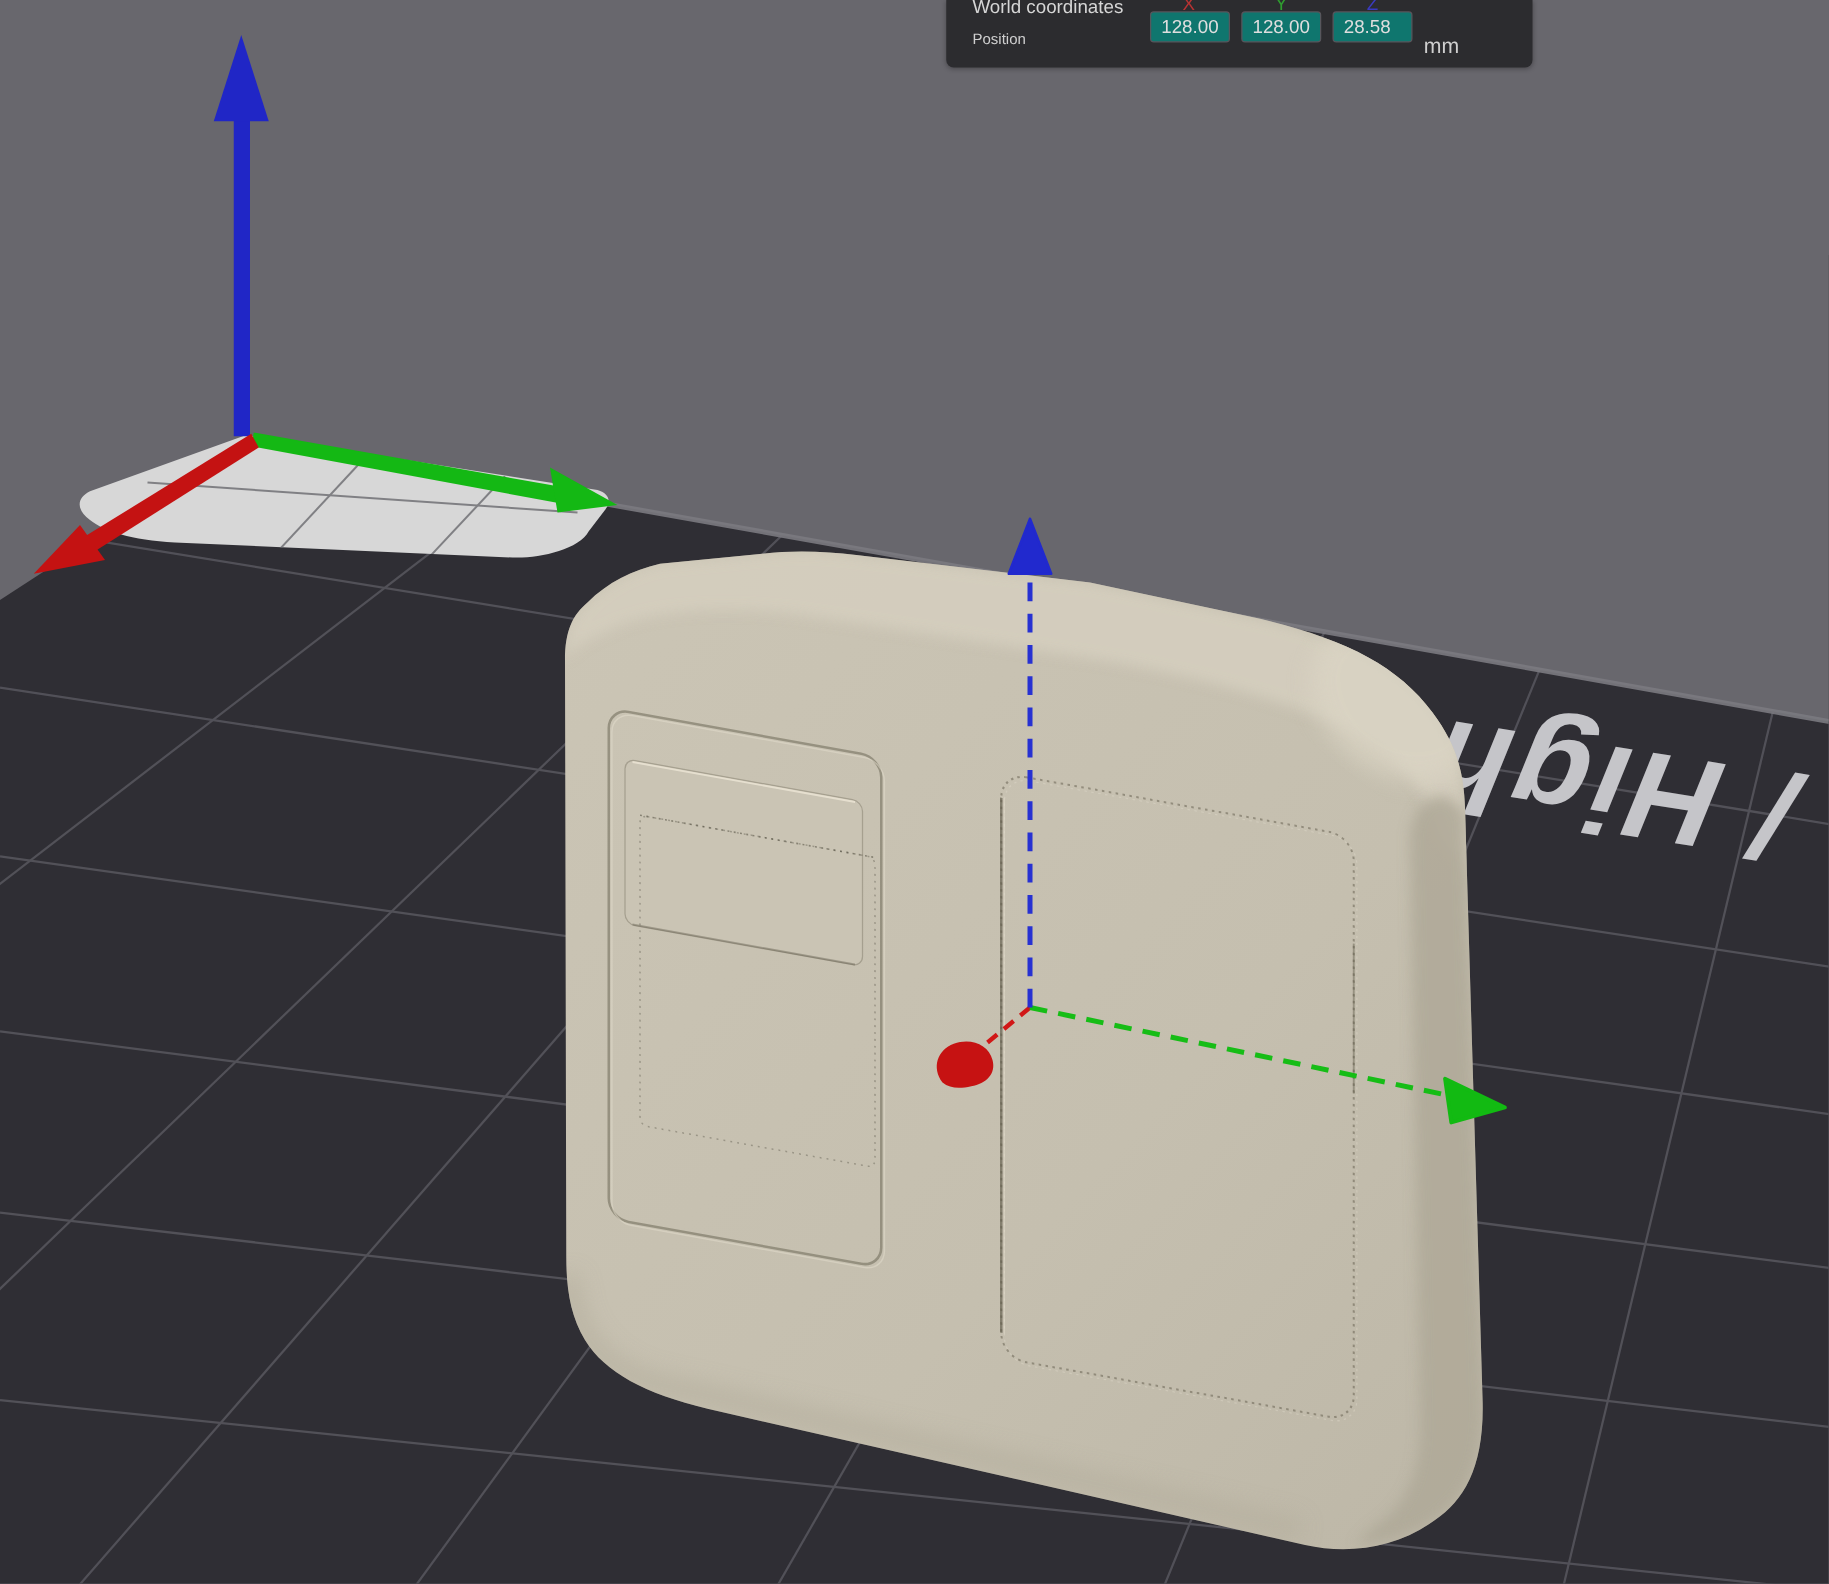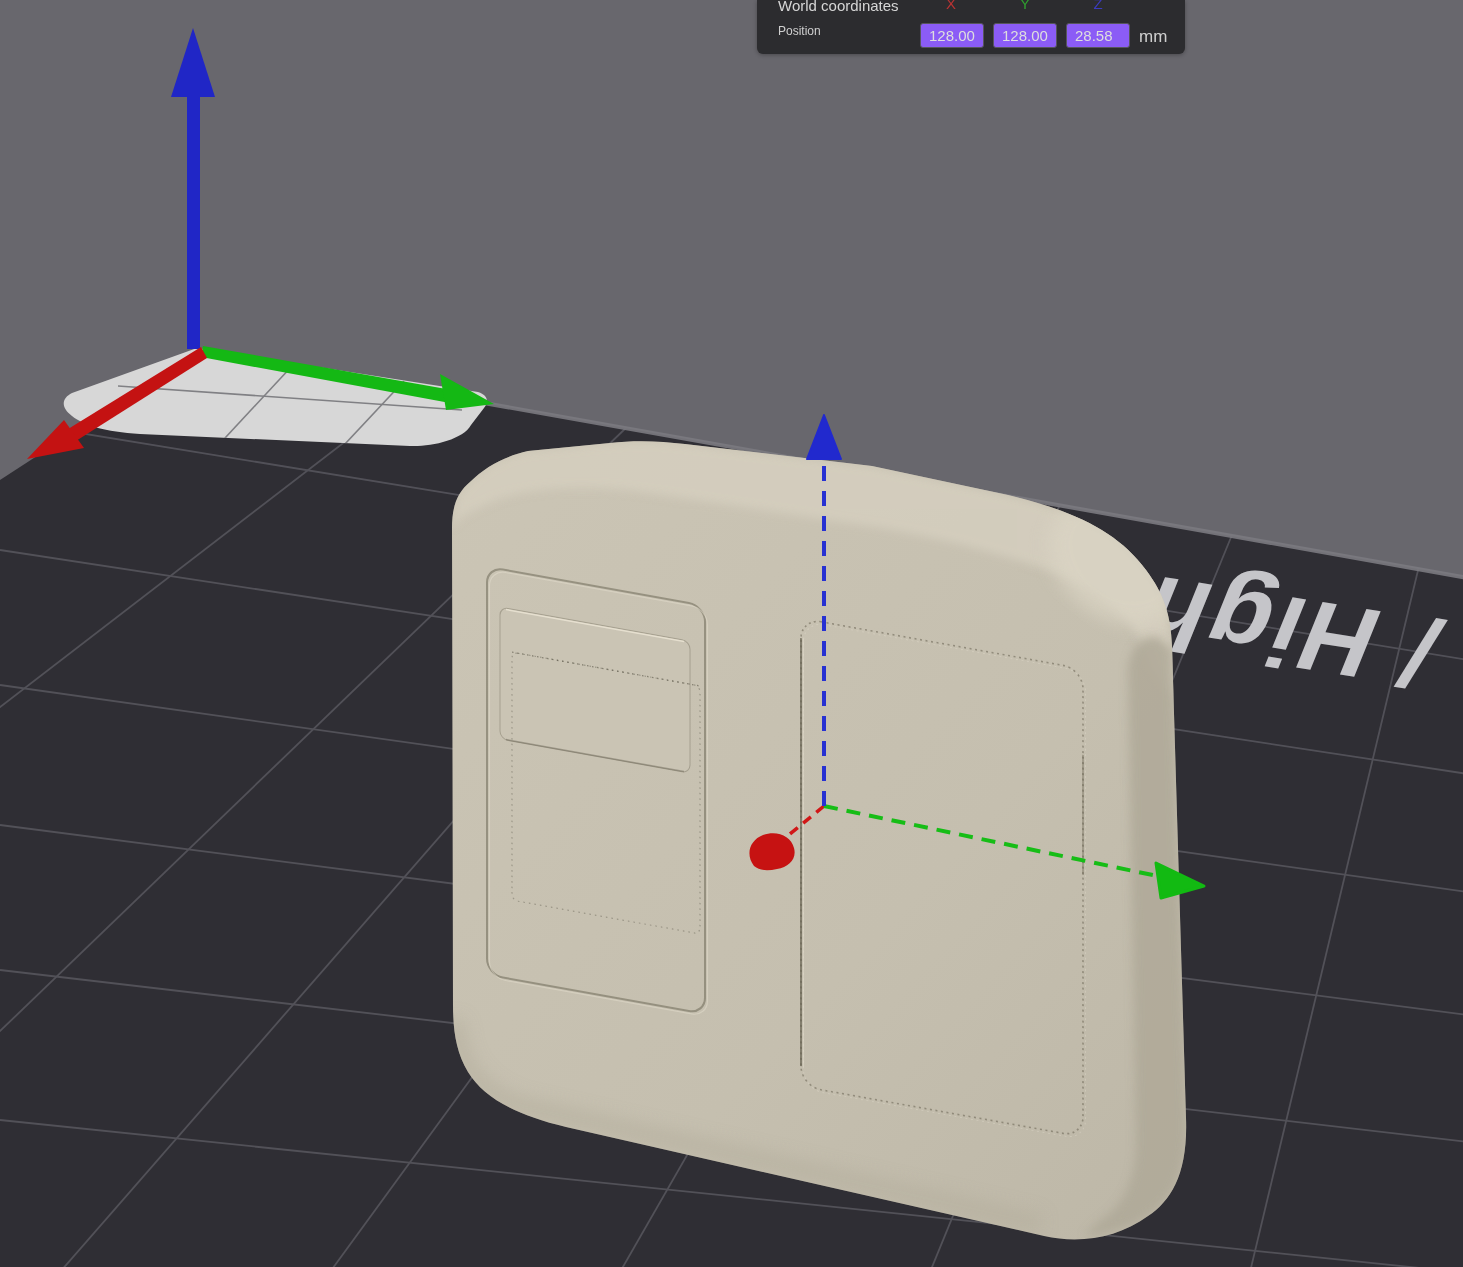--- a/index.html
+++ b/index.html
@@ -5,30 +5,31 @@
   html,body{margin:0;padding:0;background:#4a494e;}
   #stage{
     position:relative;width:1463px;height:1267px;overflow:hidden;
     background:#68676d;font-family:"Liberation Sans",sans-serif;
   }
   #scene{position:absolute;left:0;top:0;width:100%;height:100%;display:block;}
   .coord-panel{
     position:absolute;left:757px;top:0;width:428px;height:54px;
     background:#2c2c2f;border-radius:0 0 6px 6px;overflow:hidden;
     box-shadow:0 1px 4px rgba(0,0,0,.3);
+    padding-left:41px;
   }
   .cp-title{position:absolute;left:21px;top:-3px;font-size:15px;color:#d6d6d6;white-space:nowrap;}
   .cp-axis{position:absolute;top:-5px;font-size:15px;transform:translateX(-50%);}
   .cp-axis.ax-x{left:194px;color:#b83333;}
   .cp-axis.ax-y{left:268px;color:#2f9e2f;}
   .cp-axis.ax-z{left:341px;color:#3b3bc0;}
   .cp-rowlabel{position:absolute;left:21px;top:24px;font-size:12px;color:#cfcfcf;}
   .cp-input{
-    position:absolute;top:23px;box-sizing:border-box;width:64px;height:25px;
-    background:#8b5cf6;border:1px solid #57565c;border-radius:3px;
+    position:absolute;top:9px;box-sizing:border-box;width:64px;height:25px;
+    background:#0f766e;border:1px solid #57565c;border-radius:3px;
     color:#dedede;font-size:15px;font-family:"Liberation Sans",sans-serif;
     padding:0 4px 0 8px;outline:none;
   }
   .cp-input.in-x{left:163px;}
   .cp-input.in-y{left:236px;}
   .cp-input.in-z{left:309px;}
   .cp-unit{position:absolute;left:382px;top:27px;font-size:17px;color:#cfcfcf;}
   .bed-text{font-family:"Liberation Sans",sans-serif;font-weight:bold;letter-spacing:3px;}
 </style>
 </head>

